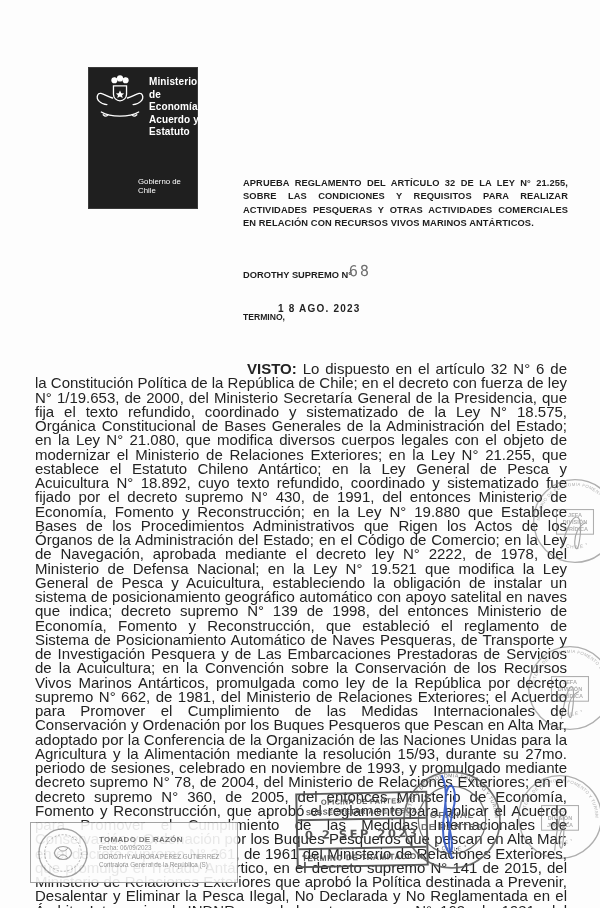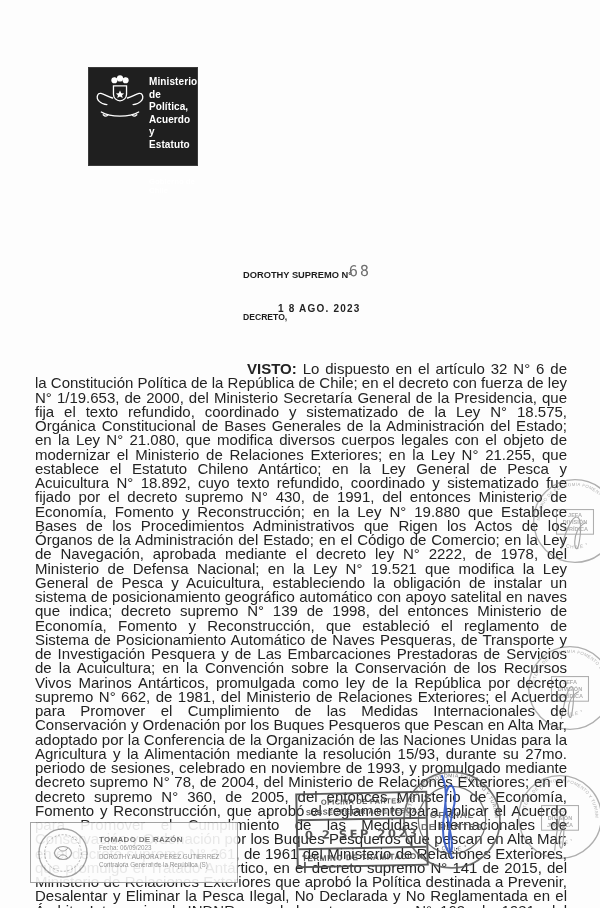--- a/index.html
+++ b/index.html
@@ -4,31 +4,31 @@
 <style>
   html,body { margin:0; padding:0; background:#ffffff; }
   .page {
     position:relative; width:600px; height:908px; margin:0 auto;
     background:#fdfdfd; overflow:hidden;
     font-family:"Liberation Sans", sans-serif; color:#1d1d1d;
   }
 
   
   .logo-block {
-    position:absolute; left:88px; top:67px; width:110px; height:99px;
+    position:absolute; left:88px; top:67px; width:110px; height:142px;
     background:#1f1f1f; box-shadow:0 0 0 1px #3a3a3a inset;
   }
   .logo-emblem { position:absolute; left:4px; top:6px; }
   .ministry-name {
     position:absolute; left:61px; top:9px; color:#fff;
     font-weight:bold; font-size:10px; line-height:12.5px; letter-spacing:0.1px;
   }
   .gob-chile {
-    position:absolute; left:61px; top:110px; color:#fff;
-    font-weight:bold; font-size:7.8px;
+    position:absolute; left:50px; top:110px; color:#fff;
+    font-weight:normal; font-size:7.8px;
   }
 
   
   .doc-title {
     position:absolute; left:243px; top:177px; width:325px;
     font-size:9.3px; font-weight:bold; line-height:13.4px;
     text-align:justify; letter-spacing:0.1px;
   }
   .decree-label { position:absolute; left:243px; top:270px; font-size:9.3px; font-weight:bold; }
   .decree-number {
@@ -98,32 +98,33 @@
         <path d="M23,13 h14 v9 a7,7 0 0 1 -7,7 a7,7 0 0 1 -7,-7 z"></path>
         <path d="M30,18 l1.4,2.8 3,0.3 -2.2,2 0.7,3 -2.9,-1.6 -2.9,1.6 0.7,-3 -2.2,-2 3,-0.3 z" fill="#ffffff" stroke="none"></path>
         <path d="M22,26 C15,24 8,18 6,23 C4,28 10,33 16,33"></path>
         <path d="M38,26 C45,24 52,18 54,23 C56,28 50,33 44,33"></path>
         <path d="M10,41 C20,47 40,47 50,41"></path>
         <path d="M12,44 C14,46 16,46 17,44 M48,44 C46,46 44,46 43,44"></path>
       </g>
     </svg>
     <div class="ministry-name">
       <div>Ministerio de</div>
-      <div>Política,</div>
+      <div>Economía,</div>
       <div>Acuerdo y</div>
       <div>Estatuto</div>
     </div>
     <div class="gob-chile">Gobierno de Chile</div>
   </div>
 
+  <div class="doc-title">APRUEBA REGLAMENTO DEL ARTÍCULO 32 DE LA LEY N° 21.255, SOBRE LAS CONDICIONES Y REQUISITOS PARA REALIZAR ACTIVIDADES PESQUERAS Y OTRAS ACTIVIDADES COMERCIALES EN RELACIÓN CON RECURSOS VIVOS MARINOS ANTÁRTICOS.</div>
 
   <div class="decree-label">DOROTHY SUPREMO N°</div>
   <div class="decree-number">68</div>
 
-  <div class="city-label">DECRETO,</div>
+  <div class="city-label">TERMINO,</div>
   <div class="date-stamp">1 8 AGO. 2023</div>
 
   <p class="visto"><b>VISTO:</b><span> Lo dispuesto en el artículo 32 N° 6 de la Constitución Política de la República de Chile; en el decreto con fuerza de ley N° 1/19.653, de 2000, del Ministerio Secretaría General de la Presidencia, que fija el texto refundido, coordinado y sistematizado de la Ley N° 18.575, Orgánica Constitucional de Bases Generales de la Administración del Estado; en la Ley N° 21.080, que modifica diversos cuerpos legales con el objeto de modernizar el Ministerio de Relaciones Exteriores; en la Ley N° 21.255, que establece el Estatuto Chileno Antártico; en la Ley General de Pesca y Acuicultura N° 18.892, cuyo texto refundido, coordinado y sistematizado fue fijado por el decreto supremo N° 430, de 1991, del entonces Ministerio de Economía, Fomento y Reconstrucción; en la Ley N° 19.880 que Establece Bases de los Procedimientos Administrativos que Rigen los Actos de los Órganos de la Administración del Estado; en el Código de Comercio; en la Ley de Navegación, aprobada mediante el decreto ley N° 2222, de 1978, del Ministerio de Defensa Nacional; en la Ley N° 19.521 que modifica la Ley General de Pesca y Acuicultura, estableciendo la obligación de instalar un sistema de posicionamiento geográfico automático con apoyo satelital en naves que indica; decreto supremo N° 139 de 1998, del entonces Ministerio de Economía, Fomento y Reconstrucción, que estableció el reglamento de Sistema de Posicionamiento Automático de Naves Pesqueras, de Transporte y de Investigación Pesquera y de Las Embarcaciones Prestadoras de Servicios de la Acuicultura; en la Convención sobre la Conservación de los Recursos Vivos Marinos Antárticos, promulgada como ley de la República por decreto supremo N° 662, de 1981, del Ministerio de Relaciones Exteriores; el Acuerdo para Promover el Cumplimiento de las Medidas Internacionales de Conservación y Ordenación por los Buques Pesqueros que Pescan en Alta Mar, adoptado por la Conferencia de la Organización de las Naciones Unidas para la Agricultura y la Alimentación mediante la resolución 15/93, durante su 27mo. periodo de sesiones, celebrado en noviembre de 1993, y promulgado mediante decreto supremo N° 78, de 2004, del Ministerio de Relaciones Exteriores; en el decreto supremo N° 360, de 2005, del entonces Ministerio de Economía, Fomento y Reconstrucción, que aprobó el reglamento para aplicar el Acuerdo para Promover el Cumplimiento de las Medidas Internacionales de Conservación y Ordenación por los Buques Pesqueros que pescan en Alta Mar; en el decreto supremo N° 361, de 1961 del Ministerio de Relaciones Exteriores, que promulgó el Tratado Antártico, en el decreto supremo N° 141 de 2015, del Ministerio de Relaciones Exteriores que aprobó la Política destinada a Prevenir, Desalentar y Eliminar la Pesca Ilegal, No Declarada y No Reglamentada en el Ámbito Internacional, INDNR; en el decreto supremo N° 163, de 1981, del Ministerio de Defensa Nacional, que aprobó el Reglamento del Registro de Naves y Artefactos Navales; y en la resolución N° 7, de 2019, de la Contraloría General de la República.</span></p>
 
   <svg class="round-stamp stamp-faint" style="left:531px; top:477px;" width="88" height="88" viewBox="0 0 100 100" xmlns="http://www.w3.org/2000/svg" xmlns:xlink="http://www.w3.org/1999/xlink">
     <defs>
       <path id="arc-a-top" d="M 10,50 A 40,40 0 0 1 90,50"></path>
       <path id="arc-a-bot" d="M 13,52 A 38,38 0 0 0 87,52"></path>
     </defs>
     <circle cx="50" cy="50" r="47" fill="none" stroke="#6e6e6e" stroke-width="1.6"></circle>

